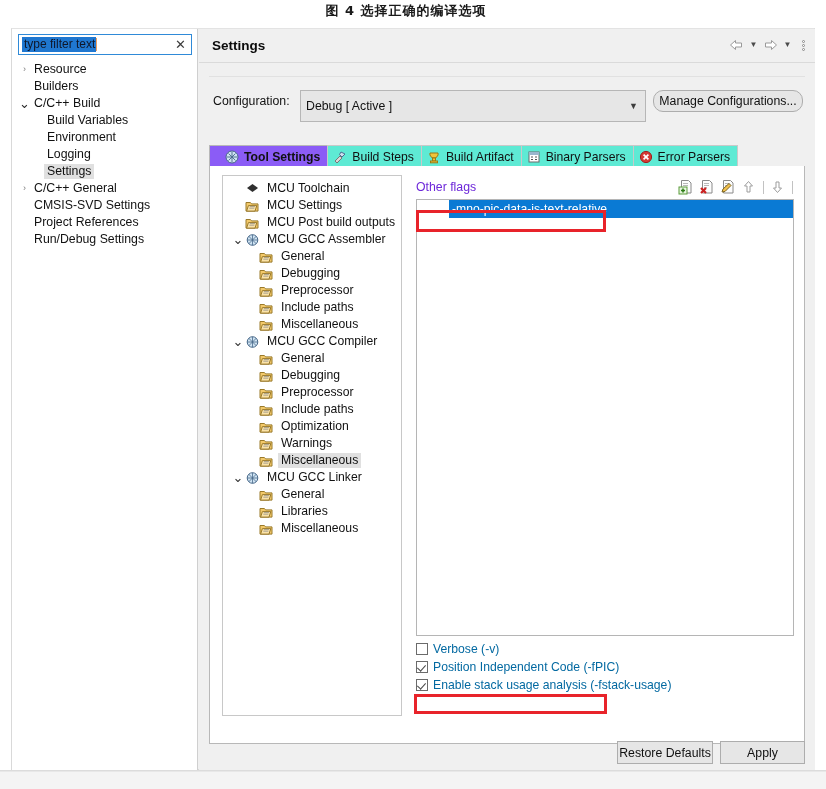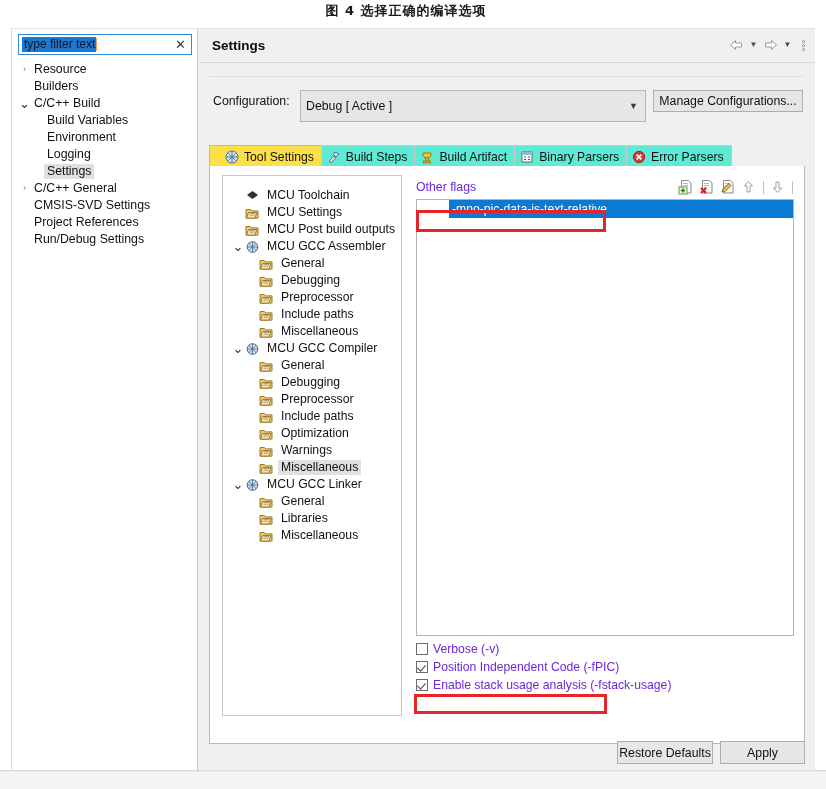--- a/index.html
+++ b/index.html
@@ -119,50 +119,50 @@
     display: flex; align-items: center; justify-content: space-between;
   }
   .combo span.val { font-size: 12.3px; color: #111; padding-left: 5px; }
   .combo span.chev { font-size: 9px; color: #3c3c3c; padding-right: 7px; }
   .btn {
     background: #e6e6e6; border: 1px solid #adadad;
     font-size: 12.3px; color: #111; text-align: center;
     display: flex; align-items: center; justify-content: center;
     cursor: pointer;
   }
-  .manage-btn { position: absolute; left: 444px; top: 13px; width: 150px; height: 22px; }
+  .manage-btn { position: absolute; left: 444px; top: 13px; width: 150px; height: 22px; border-radius: 10px; }
 
   
   .tabbar {
     position: absolute; left: 10px; top: 116px; width: 596px; height: 22px;
   }
   .tabs-row { display: flex; align-items: flex-end; height: 22px; }
   .tab {
     display: flex; align-items: center; height: 22px; padding: 0 7px 0 5px;
     font-size: 12.2px; color: #111; white-space: nowrap;
     background: #5eead4; border: 1px solid #c9c9c9; border-bottom: none;
     margin-right: -1px; cursor: pointer;
   }
-  .tab.active { background: #fde047; border-color: #b8b8b8; font-weight: normal; padding-left: 15px; }
+  .tab.active { background: #8b5cf6; border-color: #b8b8b8; font-weight: bold; padding-left: 15px; }
   .tab .ticon { margin-right: 5px; display: inline-flex; }
   .tab-underline {
     position: absolute; left: 0; top: 21px; width: 596px; height: 1px; background: #b8b8b8;
   }
 
   
   .tabpanel {
     position: absolute; left: 10px; top: 137px; width: 596px; height: 578px;
     background: #ffffff; border: 1px solid #b8b8b8; border-top: none;
   }
 
   
   .tool-tree {
     position: absolute; left: 12px; top: 9px; width: 180px; height: 541px;
     background: #ffffff; border: 1px solid #c8c8c8;
-    padding-top: 11px;
+    padding-top: 4px;
   }
   .tt-node {
     display: flex; align-items: center; height: 17px;
     font-size: 12.2px; color: #111; white-space: nowrap;
   }
   .tt-node .arr {
     flex: 0 0 14px; text-align: center; font-size: 10px; color: #303030; line-height: 17px;
   }
   .tt-node .lbl { padding: 0 3px; line-height: 15px; }
   .tt-node.sel .lbl { background: #e0e0e0; }
@@ -186,21 +186,21 @@
   }
   .flag-row {
     height: 18px; line-height: 18px; font-size: 12.2px;
     padding-left: 3px; color: #111;
   }
   .flag-row.selected { background: #0a7ad4; color: #ffffff; }
 
   .checks { position: absolute; left: 206px; top: 474px; width: 378px; }
   .chk-row {
     display: flex; align-items: center; height: 18px;
-    font-size: 12.2px; color: #6d28d9; white-space: nowrap;
+    font-size: 12.2px; color: #0369a1; white-space: nowrap;
   }
   .cb {
     width: 12px; height: 12px; border: 1px solid #6b6b6b; background: #fff;
     margin-right: 5px; flex: 0 0 12px; position: relative; cursor: pointer;
   }
   .cb.checked::after {
     content: ""; position: absolute; left: 2px; top: 1px;
     width: 4px; height: 7px; border: solid #4a4a4a;
     border-width: 0 1.6px 1.6px 0; transform: rotate(42deg);
   }

